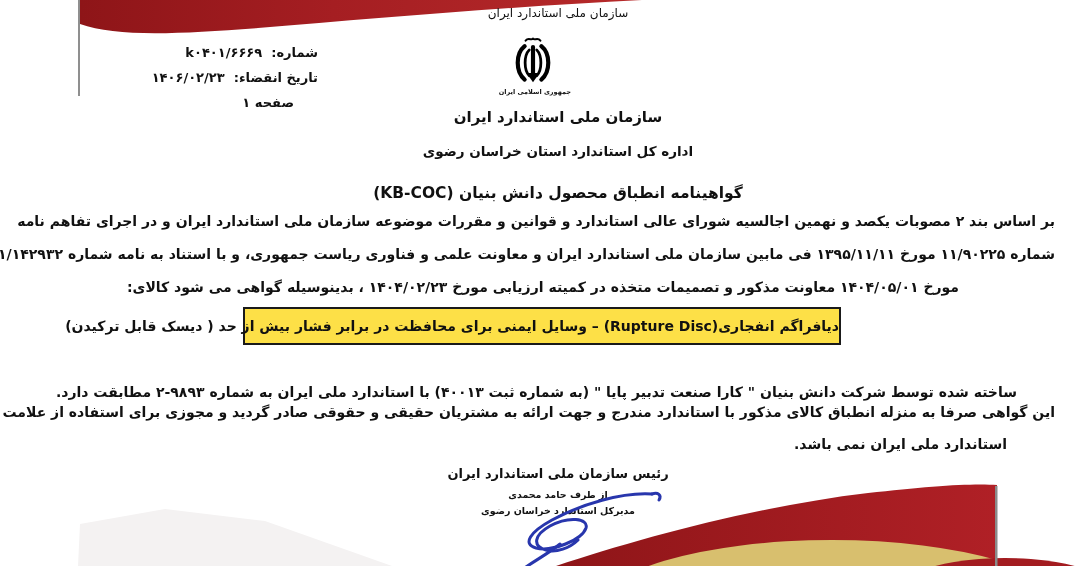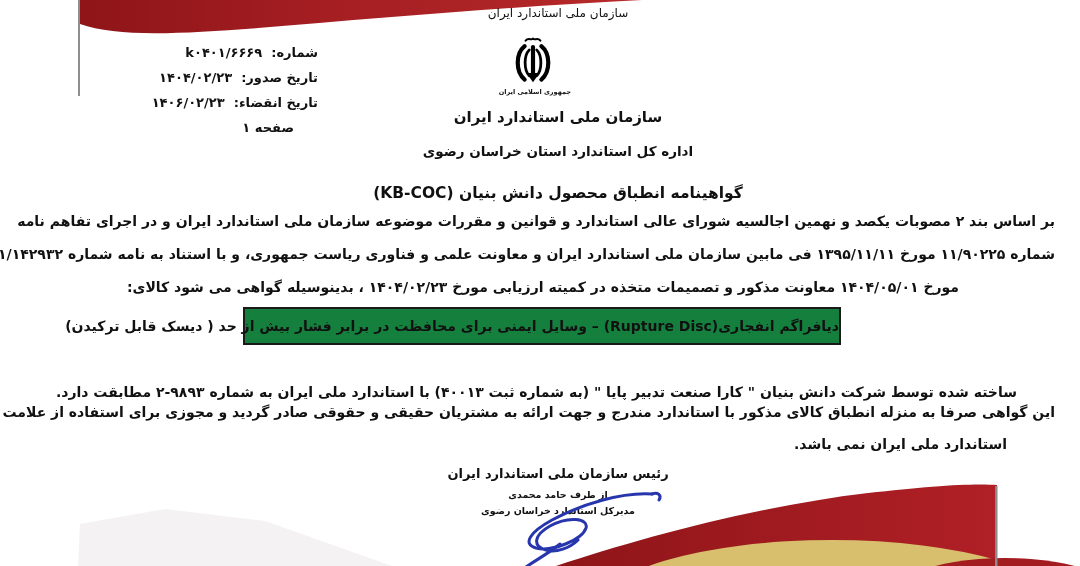--- a/index.html
+++ b/index.html
@@ -6,21 +6,21 @@
   .canvas{position:relative;width:1080px;height:566px;background:#ffffff;overflow:hidden;
           font-family:"DejaVu Sans",sans-serif;color:#111;}
   .abs{position:absolute;white-space:nowrap;}
   .b{font-weight:bold;}
   .rtl{direction:rtl;}
   .ctr{left:78px;width:960px;text-align:center;}
   .info-row{font-size:13px;font-weight:bold;height:25px;line-height:25px;text-align:right;direction:rtl;}
   .body-line{font-size:14px;font-weight:bold;direction:rtl;}
   .svg-layer{position:absolute;left:0;top:0;}
   .product-box{left:243px;top:307px;width:594px;height:34px;border:2px solid #1a1a1a;
-               text-align:center;line-height:34px;font-size:14px;font-weight:bold;direction:rtl;background:#15803d;}
+               text-align:center;line-height:34px;font-size:14px;font-weight:bold;direction:rtl;background:#fde047;}
 </style>
 </head>
 <body>
 
 <div class="canvas">
 
   <svg class="svg-layer" width="1080" height="566" viewBox="0 0 1080 566">
     <defs>
       <linearGradient id="redTop" x1="0" y1="0" x2="1" y2="0">
         <stop offset="0" stop-color="#8e1518"></stop>
@@ -45,23 +45,20 @@
 
     <rect x="78" y="0" width="2" height="96" fill="#8f8f8f"></rect>
     <rect x="995" y="486" width="2.5" height="80" fill="#8a8a8a"></rect>
   </svg>
 
   <div class="abs ctr rtl" style="top:6px;font-size:12px;">سازمان ملی استاندارد ایران</div>
 
   <div class="abs" style="right:762px;top:40px;width:175px;">
     <div class="info-row">
       <span>شماره:</span>&nbsp;&nbsp;<span>k۰۴۰۱/۶۶۶۹</span>
-    </div>
-    <div class="info-row">
-      <span>تاریخ صدور:</span>&nbsp;&nbsp;<span>۱۴۰۴/۰۲/۲۳</span>
     </div>
     <div class="info-row">
       <span>تاریخ انقضاء:</span>&nbsp;&nbsp;<span>۱۴۰۶/۰۲/۲۳</span>
     </div>
     <div class="info-row" style="padding-right:24px;">
       <span>صفحه ۱</span>
     </div>
   </div>
 
   <div class="abs" style="left:505px;top:36px;width:66px;">

